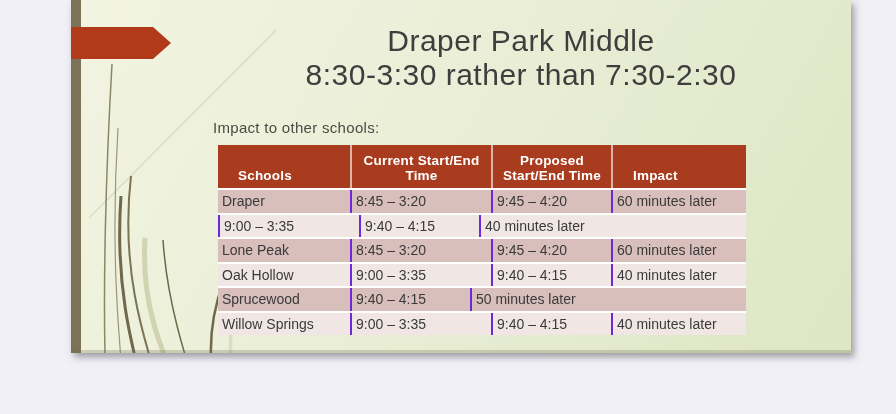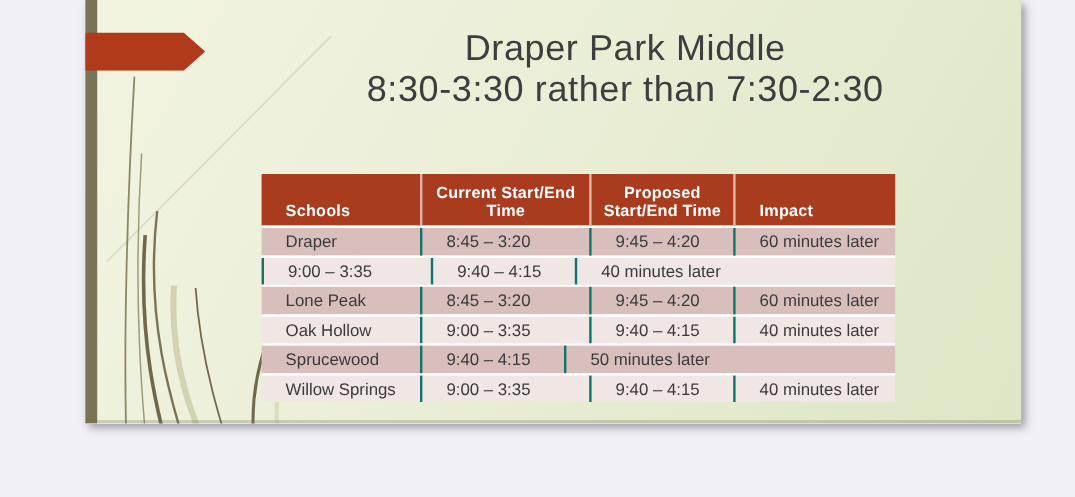--- a/index.html
+++ b/index.html
@@ -41,22 +41,22 @@
     font-weight:bold;font-size:13.5px;letter-spacing:.2px;
   }
   .t-header .c{display:flex;align-items:flex-end;box-sizing:border-box;}
   .t-header .c1,.t-header .c4{padding:0 6px 5px 20px;}
   .t-header .c2,.t-header .c3{justify-content:center;text-align:center;padding:16px 8px 5px 8px;}
   .t-header .c2,.t-header .c3,.t-header .c4{border-left:2px solid #dfb5aa;}
   .t-row{
     display:flex;height:22.5px;border-top:2px solid #ffffff;
     font-size:14px;color:#3a3a3a;
   }
-  .t-row .c{display:flex;align-items:center;box-sizing:border-box;padding-left:20px;text-align:right;}
-  .t-row .c2,.t-row .c3,.t-row .c4{border-left:2px solid #0f766e;}
+  .t-row .c{display:flex;align-items:center;box-sizing:border-box;padding-left:4px;text-align:right;}
+  .t-row .c2,.t-row .c3,.t-row .c4{border-left:2px solid #6d28d9;}
   .c1{width:132px;} .c2{width:141px;} .c3{width:120px;} .c4{width:135px;flex:1;}
   .alt0{background:#d9bfbb;}
   .alt1{background:#f0e6e4;}
   .note{
     position:absolute;left:142px;top:351px;width:620px;
     font-size:15px;line-height:19px;color:#4c4b44;letter-spacing:.2px;
   }
 </style>
 </head>
 <body>
@@ -79,20 +79,21 @@
 
   <svg class="arrow" viewBox="0 0 100 32">
     <polygon points="0,0 82,0 100,16 82,32 0,32" fill="#b13a1b"></polygon>
   </svg>
 
   <div class="title">
     <div>Draper Park Middle</div>
     <div>8:30-3:30 rather than 7:30-2:30</div>
   </div>
 
+  <div class="section-label">Impact to other schools:</div>
 
   <div class="sched-table">
     <div class="t-header">
       <div class="c c1">Schools</div>
       <div class="c c2">Current Start/End Time</div>
       <div class="c c3">Proposed Start/End Time</div>
       <div class="c c4">Impact</div>
     </div>
 
     <div class="t-row alt0">

